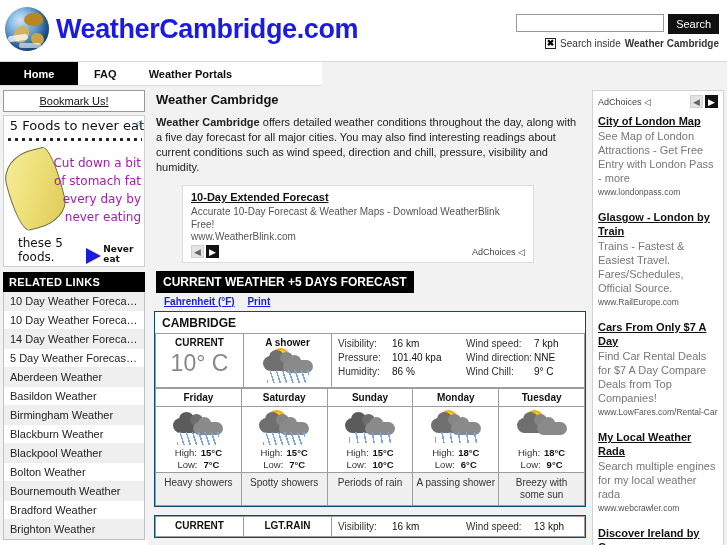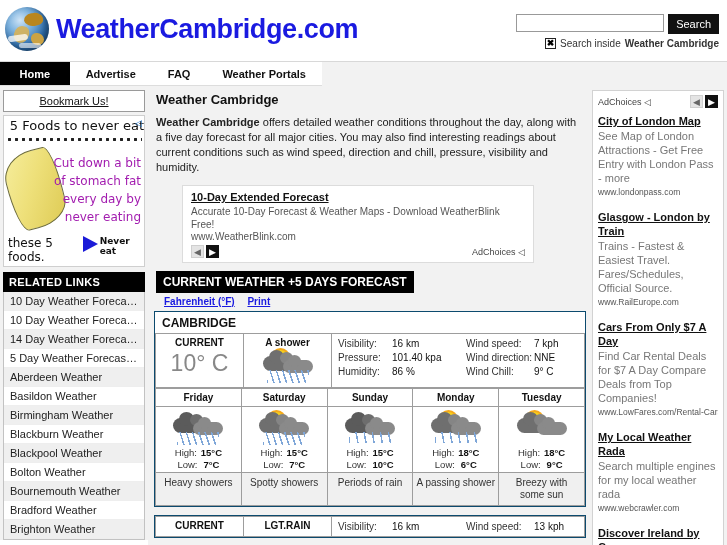--- a/index.html
+++ b/index.html
@@ -153,22 +153,22 @@
     border: 1.5px solid #6b6b3c;
     border-radius: 60% 18% 62% 22% / 35% 60% 30% 66%;
     transform: rotate(-14deg);
   }
   .ba-text {
     position: absolute; left: 44px; top: 38px; right: 3px;
     font-size: 12px; line-height: 18px; color: #a21caf; text-align: right;
     font-family: "DejaVu Sans", sans-serif;
   }
   .ba-bottom {
-    position: absolute; left: 4px; bottom: 2px; right: 2px;
-    font-size: 12px; color: #111; display:flex; align-items:flex-start; gap:2px;
+    position: absolute; left: 14px; bottom: 2px; right: 2px;
+    font-size: 12px; color: #111; display:flex; align-items:flex-end; gap:2px;
     font-family: "DejaVu Sans", sans-serif;
   }
   .ba-arrow {
     width: 0; height: 0;
     border-top: 8px solid transparent; border-bottom: 8px solid transparent;
     border-left: 15px solid #1b1bd8;
   }
   .ba-never { font-size: 9px; font-weight: bold; color:#111; }
 
   .related-head {
@@ -338,21 +338,20 @@
       <div class="search-scope">
         <span class="cb">✖</span>
         <span>Search inside</span>
         <span class="scope-bold">Weather Cambridge</span>
       </div>
     </div>
   </div>
 
   <div class="nav">
     <div class="nav-item active">Home</div>
-    <div class="nav-item">Advertise</div>
     <div class="nav-item">FAQ</div>
     <div class="nav-item">Weather Portals</div>
   </div>
 
   <div class="body-grid">
 
     <div class="col-left">
       <div class="bookmark">
         <a>Bookmark Us!</a>
       </div>

